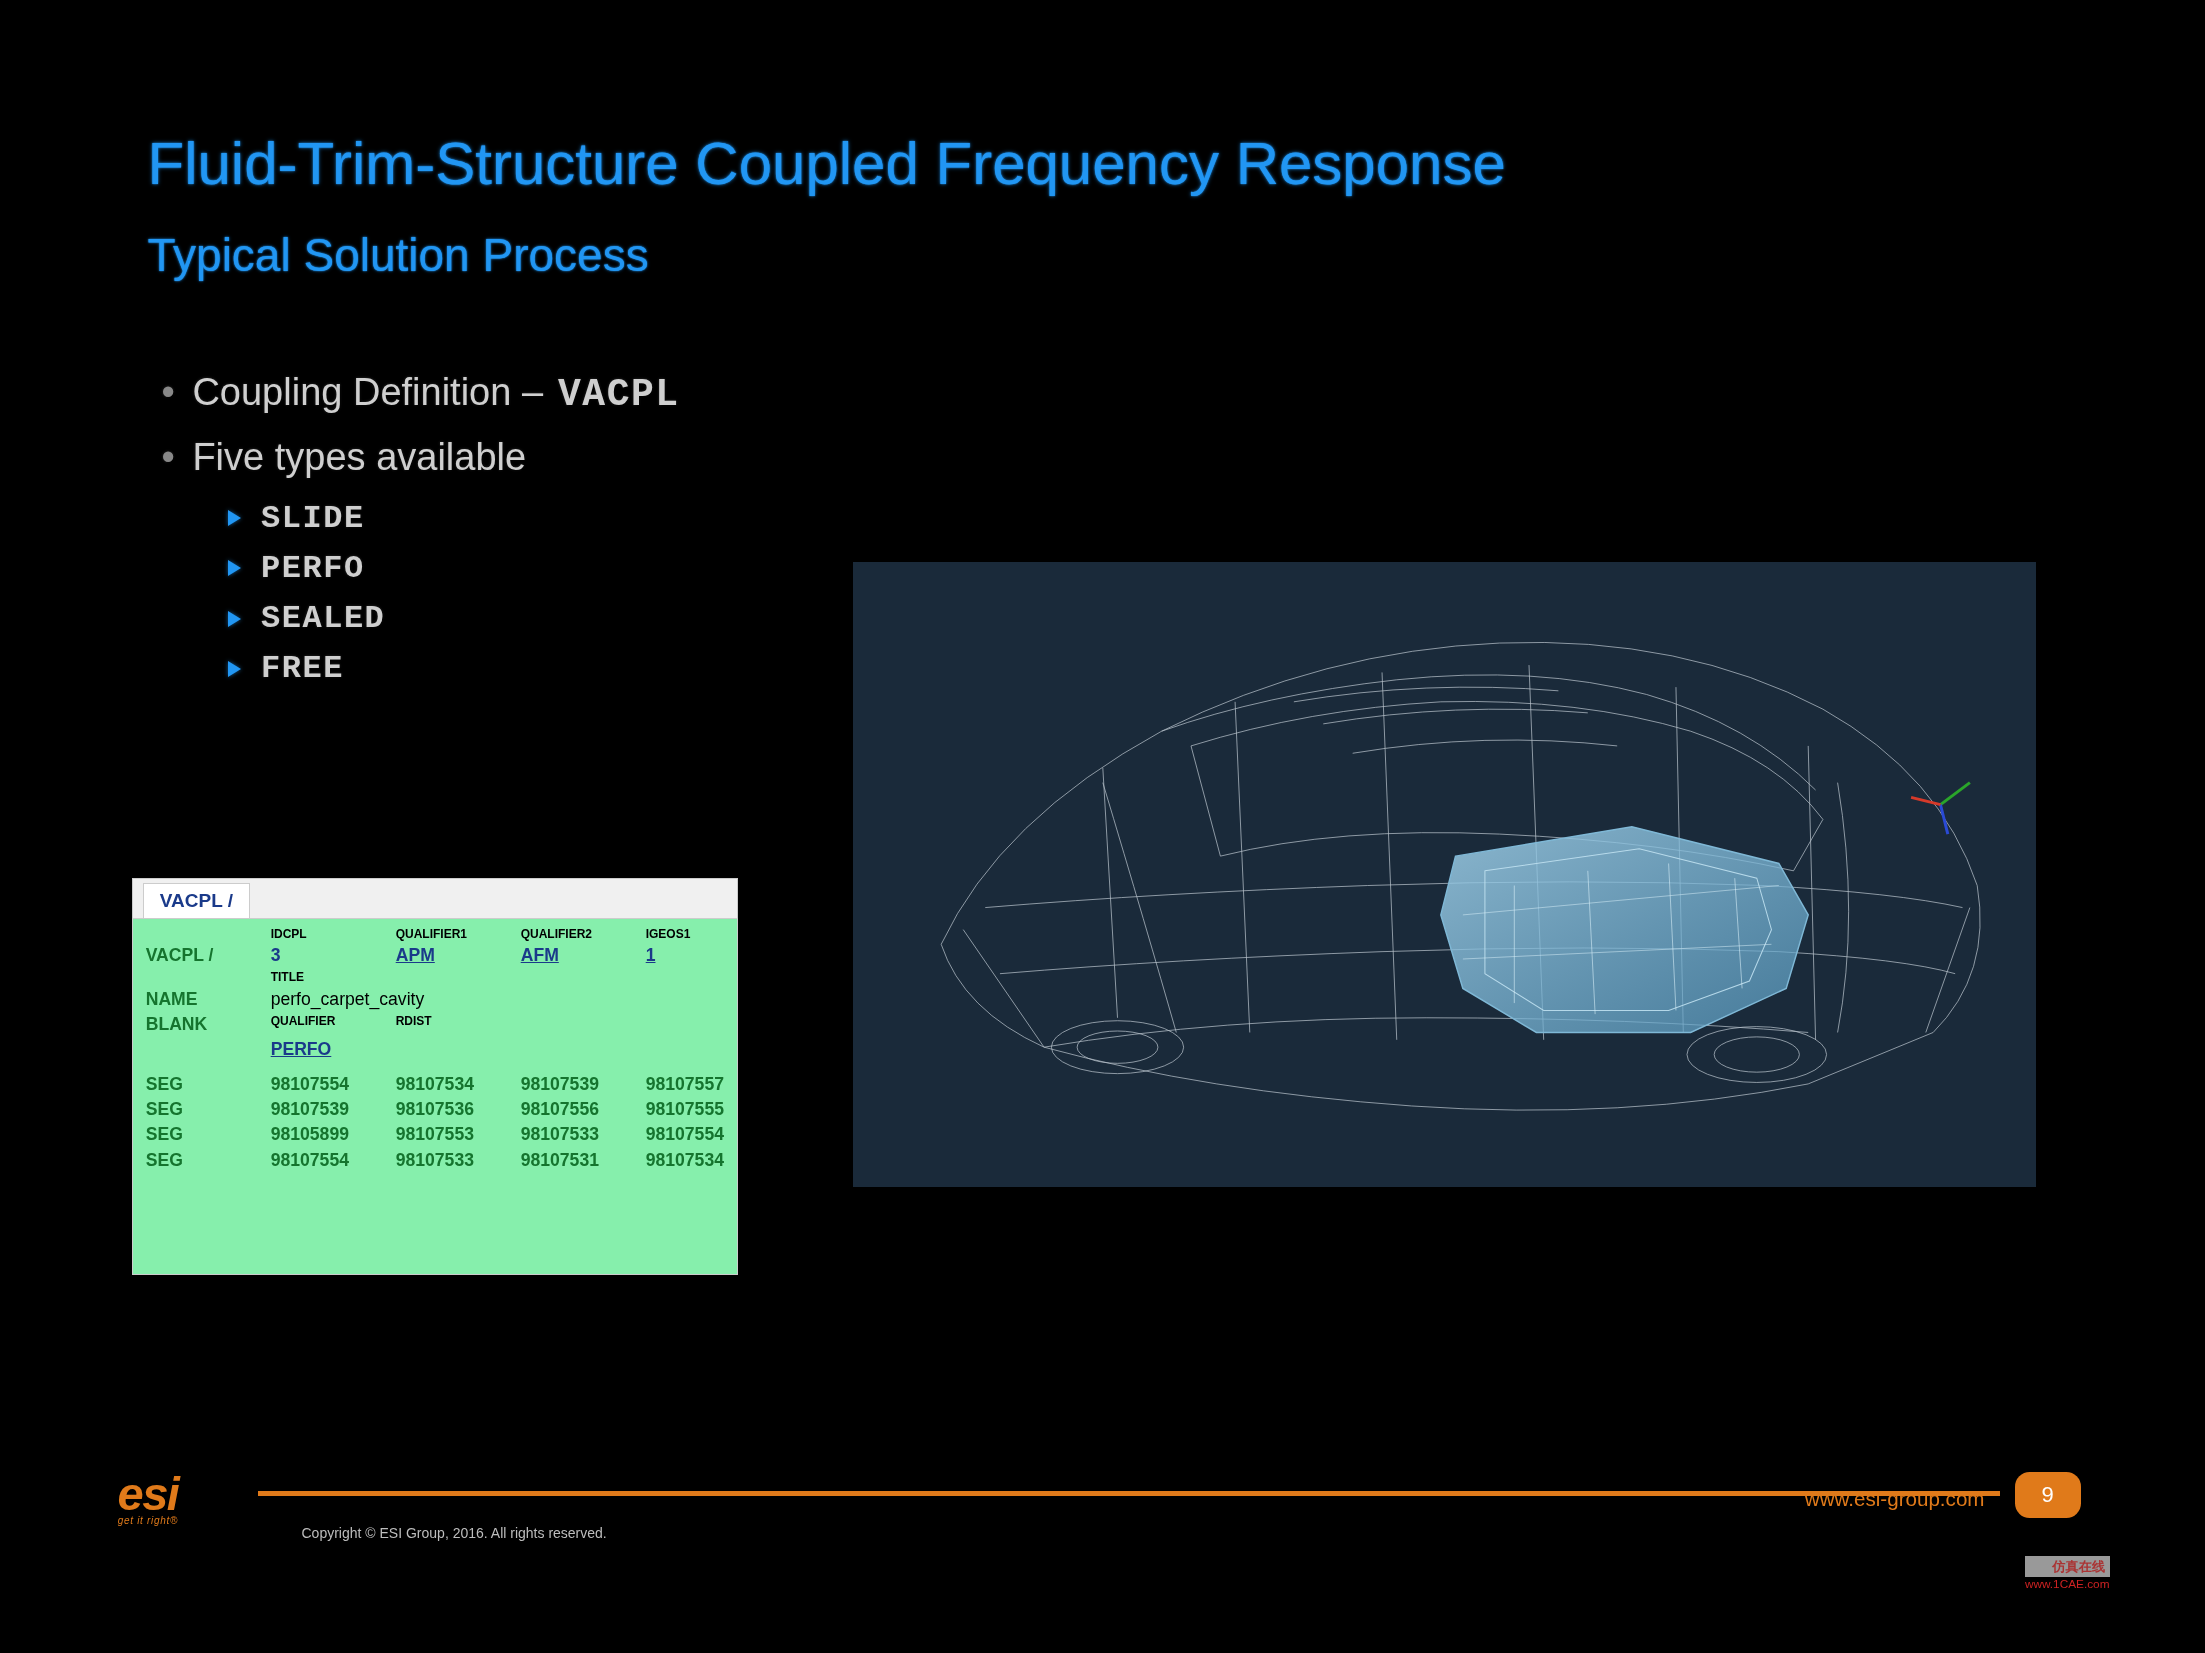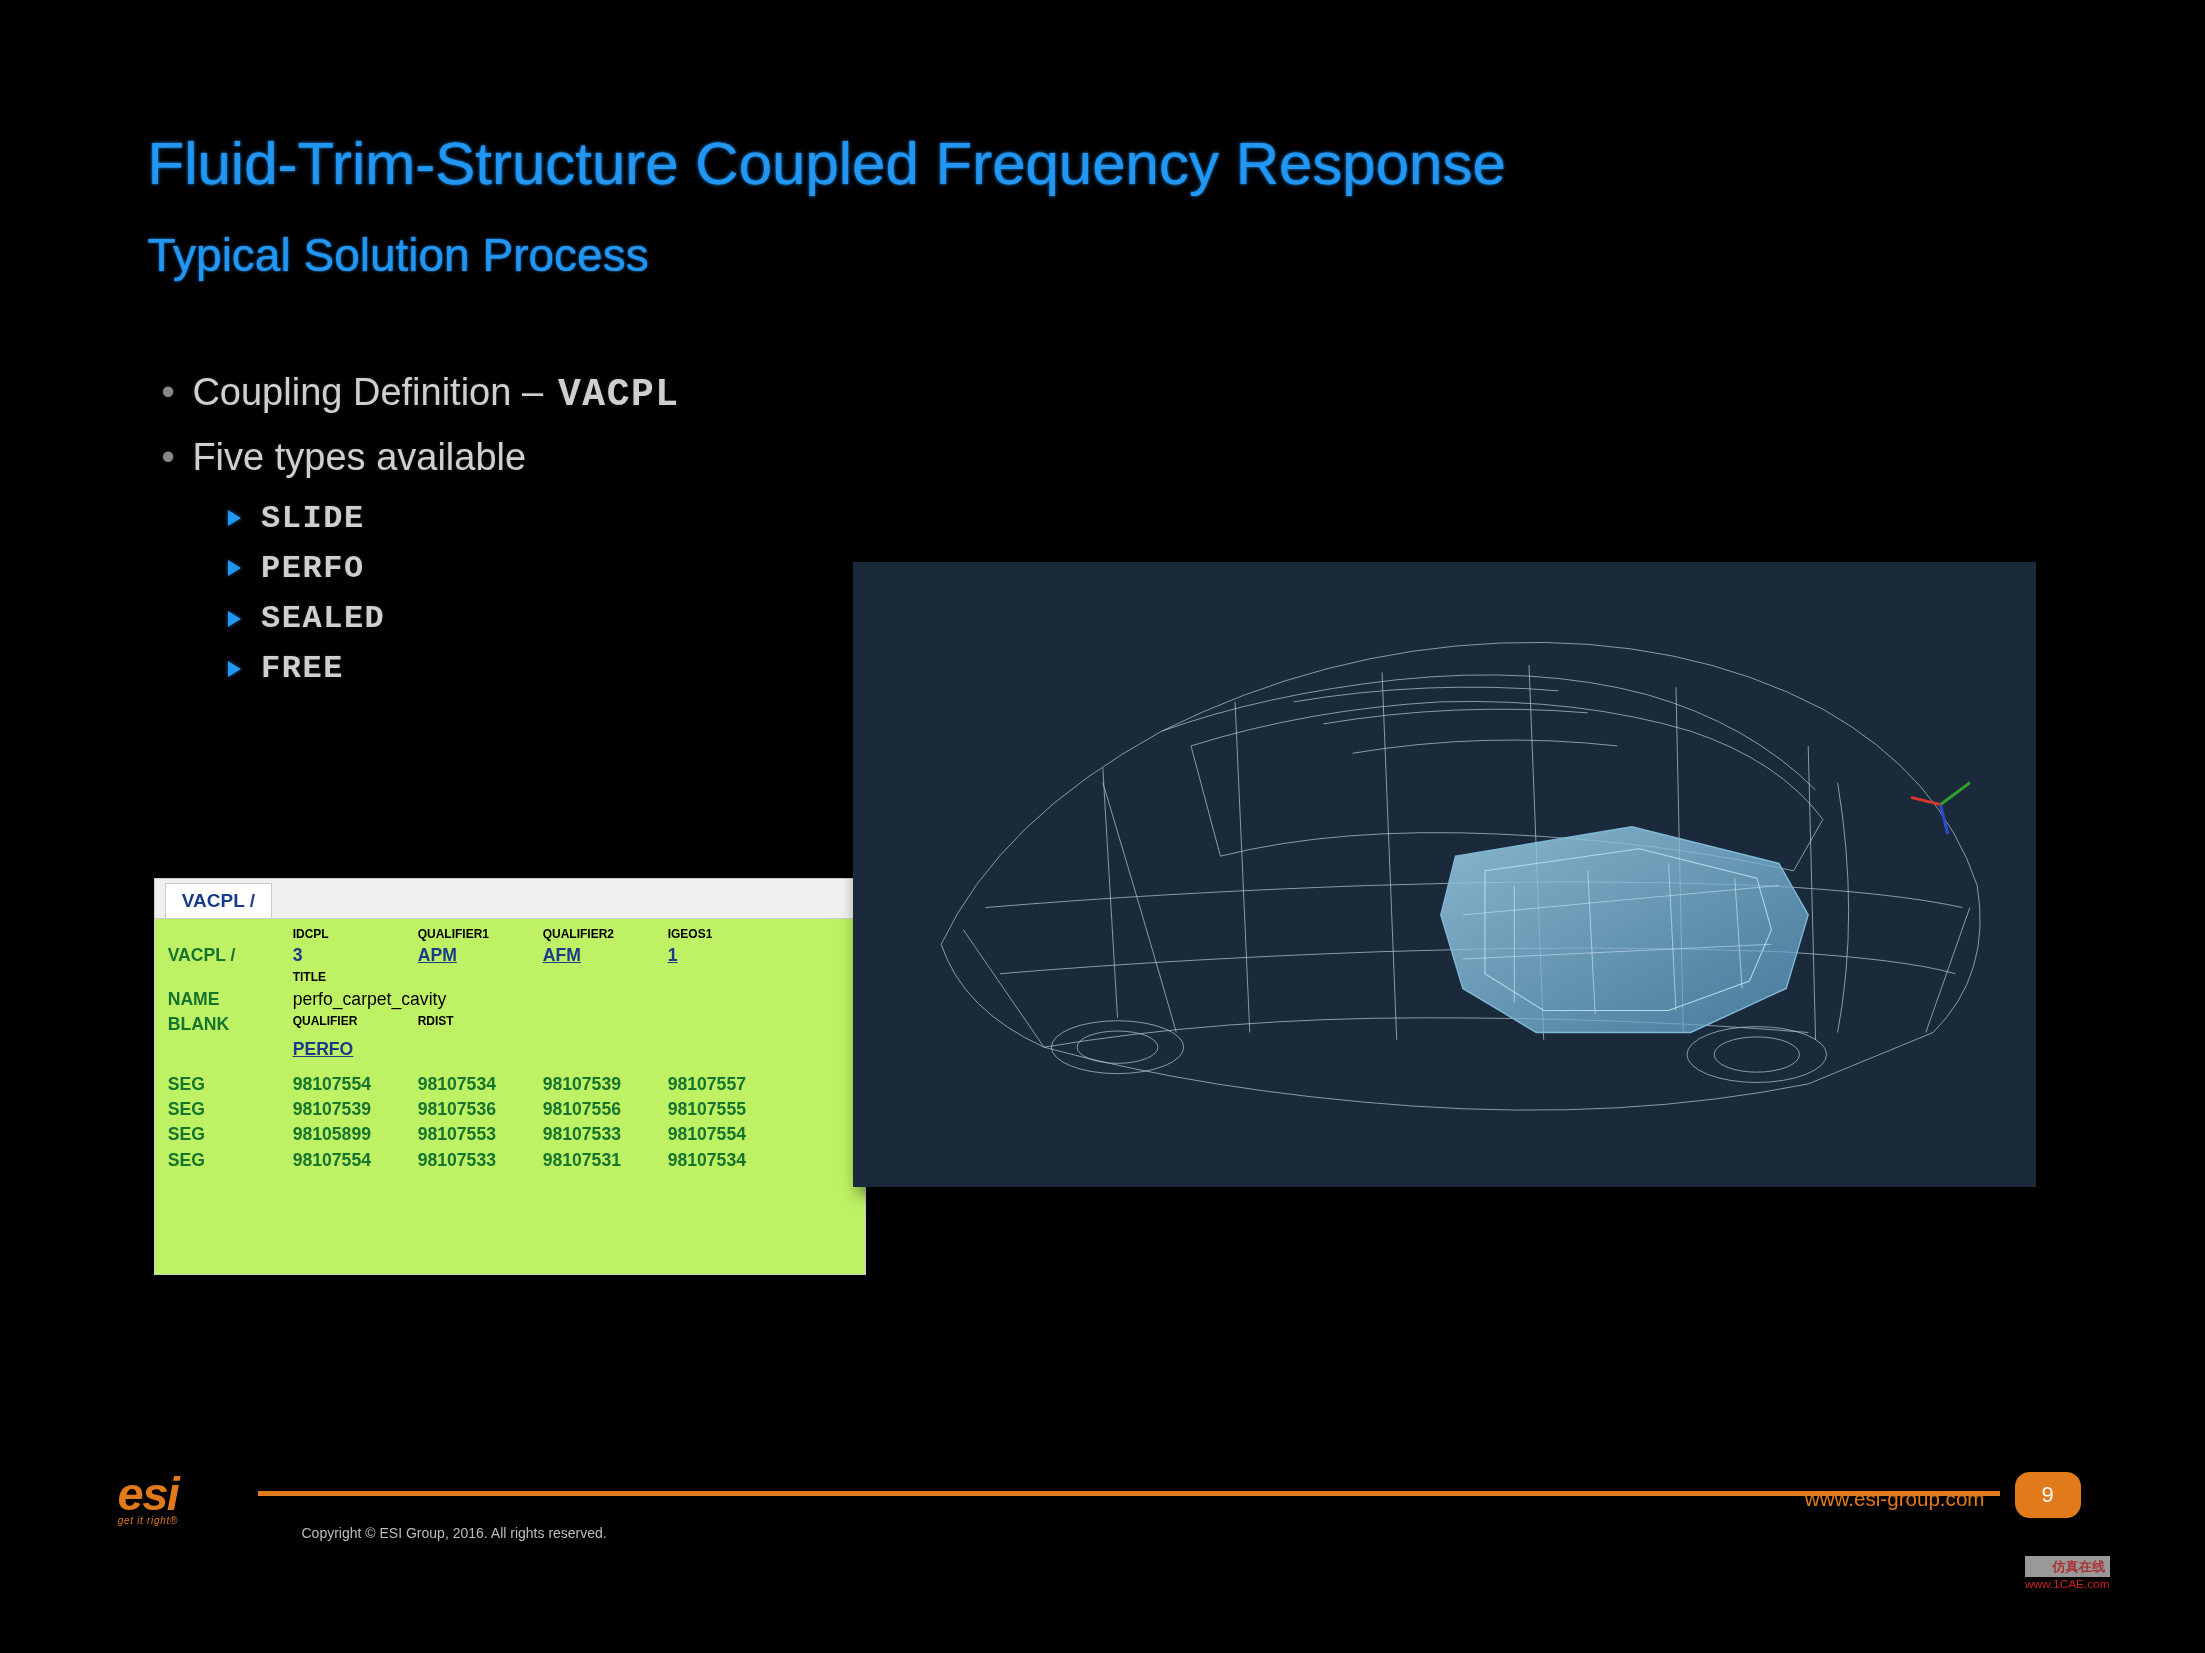--- a/index.html
+++ b/index.html
@@ -34,22 +34,22 @@
     font-size: 32px; font-weight: 700; letter-spacing: 1.5px; color: #cfcfcf;
     text-shadow: 1.5px 1.5px 2.2px rgba(0,0,0,0.9), 0 0 2.9px rgba(255,255,255,0.2);
   }
   .b2 .arrow {
     width: 0; height: 0; border-top: 8.8px solid transparent; border-bottom: 8.8px solid transparent;
     border-left: 13.2px solid #2196f3; margin-right: 20.6px;
     filter: drop-shadow(0 0 2.2px rgba(33,150,243,0.6));
   }
 
   .table-window {
-    position: absolute; left: 80px; top: 823px; width: 712px; height: 397px;
-    background: #bef264; box-shadow: 4.4px 4.4px 14.7px rgba(0,0,0,0.5);
+    position: absolute; left: 58px; top: 823px; width: 606px; height: 397px;
+    background: #86efac; box-shadow: 4.4px 4.4px 14.7px rgba(0,0,0,0.5);
     border: 0.7px solid #ccc; font-family: Arial, sans-serif;
   }
   .tw-tabbar { height: 40px; background: #f0f0f0; position: relative; border-bottom: 0.7px solid #ccc; }
   .tw-tab {
     position: absolute; left: 10.3px; top: 4.4px; height: 35px; padding: 5.9px 16px 0 16px;
     background: #fff; border: 0.7px solid #ccc; border-bottom: none;
     font-size: 19px; color: #1a3a8a; font-weight: 700;
   }
   .tw-grid {
     display: grid;

